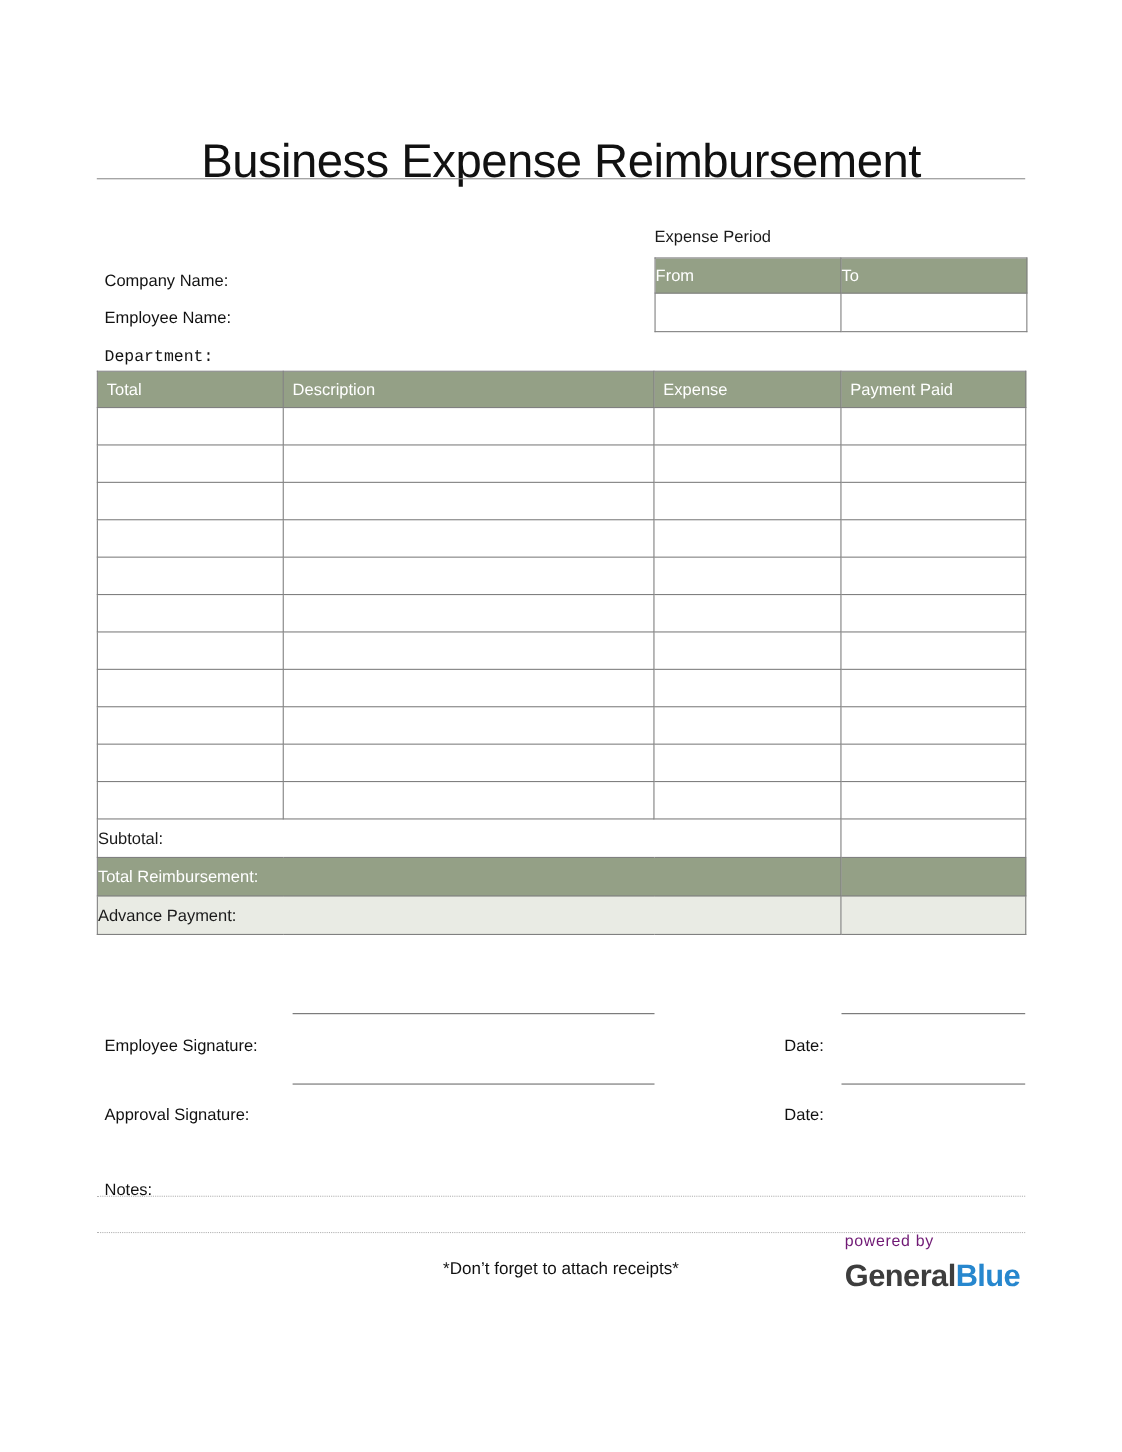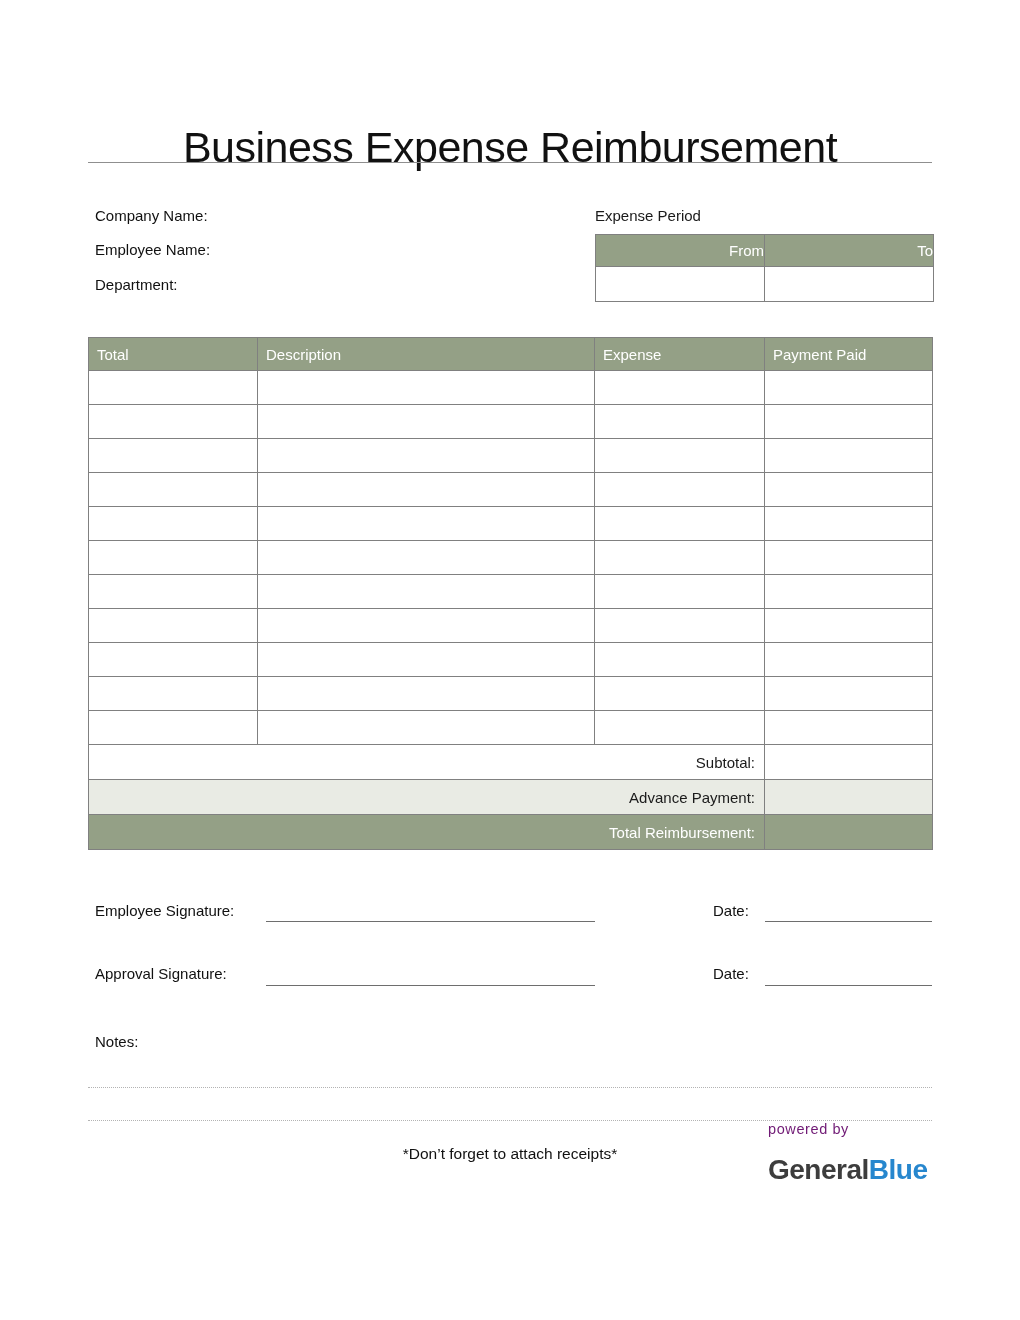--- a/index.html
+++ b/index.html
@@ -25,53 +25,53 @@
     color: #111;
     white-space: nowrap;
   }
   .title-rule {
     position: absolute;
     top: 162px; left: 88px; width: 844px;
     border-top: 1px solid #8f8f8f;
   }
 
   
-  .lbl { position: absolute; font-size: 15px; color: #111; }
+  .lbl { position: absolute; font-size: 15px; color: #111; margin-top: 40px; }
   .lbl-company    { top: 207px; left: 95px; }
   .lbl-employee   { top: 241px; left: 95px; text-align: right; }
-  .lbl-department { top: 276px; left: 95px; }
+  .lbl-department { top: 276px; left: 95px; font-family: Liberation Mono, monospace; }
 
   
   .ep-title {
     position: absolute;
     top: 207px; left: 595px; width: 338px;
     text-align: left; font-size: 15px;
   }
   table { border-collapse: collapse; table-layout: fixed; }
   th, td { border: 1px solid #808080; font-weight: normal; font-size: 15px; }
   .ep-table { position: absolute; top: 234px; left: 595px; width: 338px; }
   .ep-table th {
     height: 32px; background: #94A086; color: #fff;
-    text-align: right; width: 169px;
+    text-align: left; width: 169px;
   }
   .ep-table td { height: 35px; background: #fff; }
 
   
   .expense-table { position: absolute; top: 337px; left: 88px; width: 844px; }
   .expense-table thead th {
     height: 33px; background: #94A086; color: #fff;
     text-align: left; padding: 0 8px;
   }
   .col-date { width: 169px; }
   .col-desc { width: 337px; }
   .col-cat  { width: 170px; }
   .col-amt  { width: 168px; }
   .body-row td { height: 34px; background: #fff; }
   .sum-row td { height: 35px; }
-  .sum-label { text-align: right; padding-right: 9px; background: #fff; }
+  .sum-label { text-align: left; padding-right: 9px; background: #fff; }
   .row-advance td { background: #E9EBE4; }
   .row-total td { background: #94A086; }
   .row-total .sum-label { background: #94A086; color: #fff; }
 
   
   .sig-line {
     position: absolute;
     border-bottom: 1px solid #6e6e6e;
     height: 1px;
   }
@@ -97,21 +97,21 @@
   .reminder {
     position: absolute;
     top: 1145px; left: 0; width: 1020px;
     text-align: center; font-size: 15.5px; color: #111;
   }
   .brand-block { position: absolute; top: 1121px; left: 768px; }
   .powered-by {
     font-size: 14.5px; color: #701a75; letter-spacing: 0.6px;
   }
   .brand-name {
-    margin-top: 17px;
+    margin-top: 7px;
     font-size: 28px; font-weight: 600; letter-spacing: -0.5px;
     white-space: nowrap;
   }
   .brand-general { color: #3D3D3D; }
   .brand-blue { color: #2787CE; }
 </style>
 </head>
 <body>
 
 <div class="page">
@@ -218,26 +218,26 @@
         <td></td>
         <td></td>
         <td></td>
       </tr>
       </tbody>
     <tbody>
       <tr class="sum-row row-subtotal">
         <td class="sum-label" colspan="3">Subtotal:</td>
         <td></td>
       </tr>
+      <tr class="sum-row row-total">
+        <td class="sum-label" colspan="3">Total Reimbursement:</td>
+        <td></td>
+      </tr>
       <tr class="sum-row row-advance">
         <td class="sum-label" colspan="3">Advance Payment:</td>
-        <td></td>
-      </tr>
-      <tr class="sum-row row-total">
-        <td class="sum-label" colspan="3">Total Reimbursement:</td>
         <td></td>
       </tr>
     </tbody>
   </table>
 
   <div class="lbl lbl-emp-sig">Employee Signature:</div>
   <div class="sig-line line-emp-sig"></div>
   <div class="lbl lbl-emp-date">Date:</div>
   <div class="sig-line line-emp-date"></div>
 

